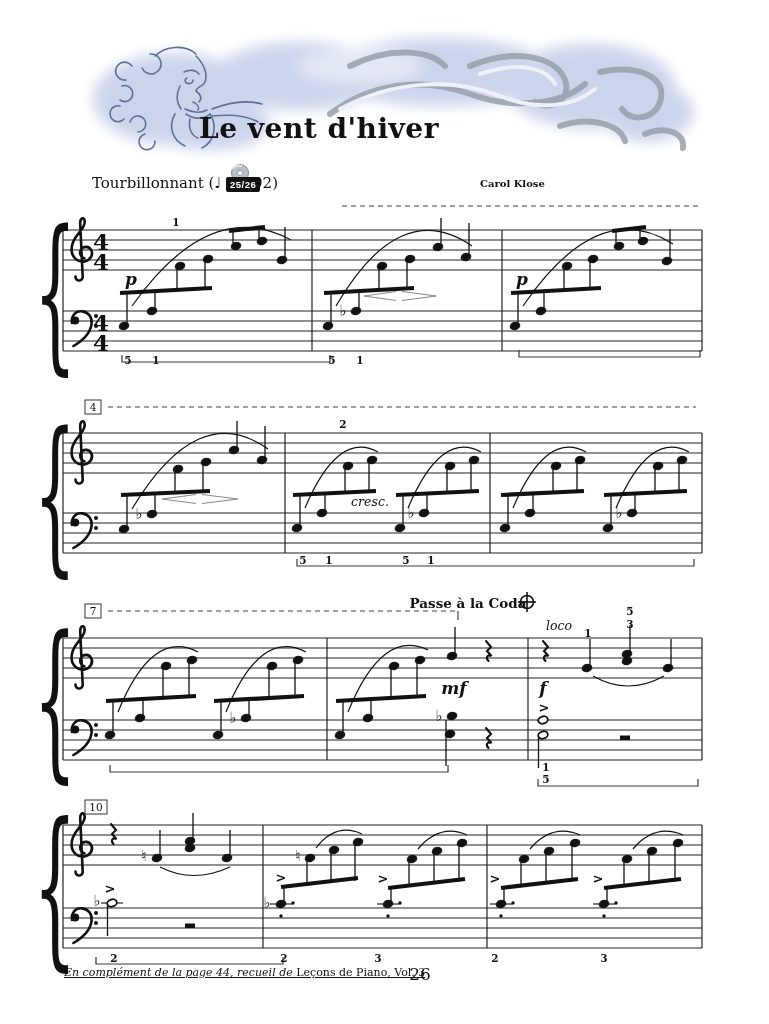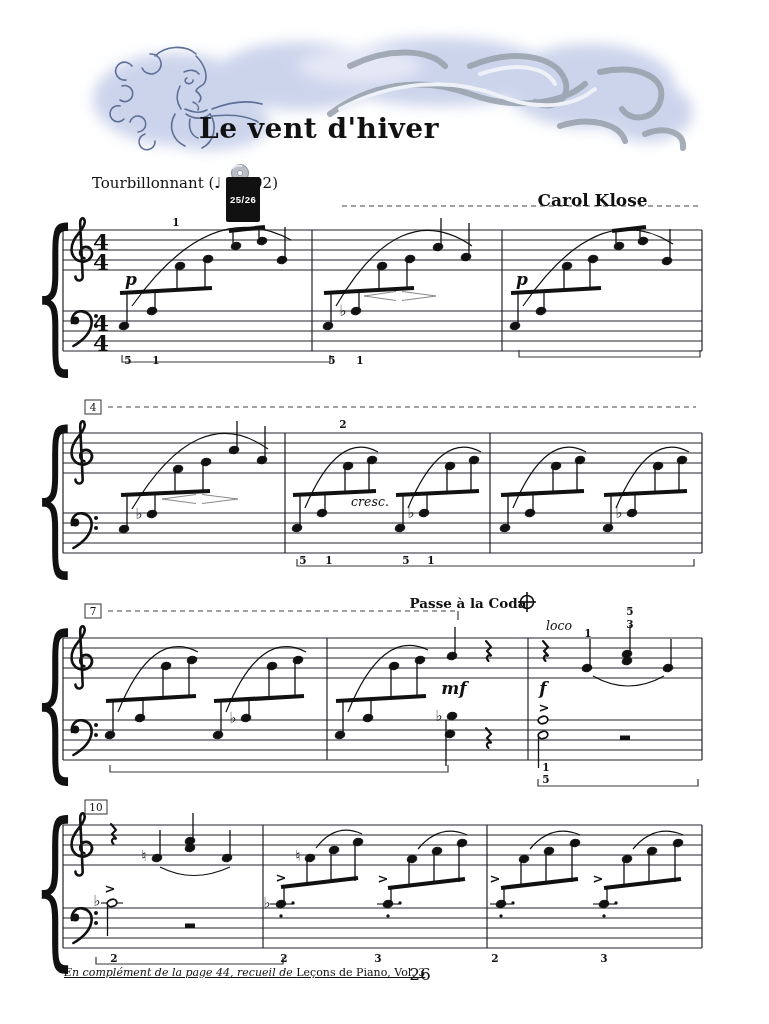--- a/index.html
+++ b/index.html
@@ -6,38 +6,38 @@
   .page{position:relative;width:769px;height:1024px;background:#ffffff;overflow:hidden;
         font-family:"DejaVu Serif","Liberation Serif",serif;color:#111;}
   .abs{position:absolute;}
   .art{position:absolute;left:0;top:14px;width:769px;height:150px;z-index:0;}
   #music{position:absolute;left:0;top:0;width:769px;height:1024px;z-index:1;}
   .txt{z-index:2;}
   .title{left:0;top:112px;width:638px;text-align:center;font-size:28px;font-weight:bold;letter-spacing:.5px;}
   .tempo{left:92px;top:174px;font-size:15px;}
   .tempo .noteglyph{font-family:"DejaVu Sans",sans-serif;font-size:15px;}
   .cd{left:222px;top:163px;width:70px;height:32px;}
-  .composer{left:480px;top:178px;width:225px;text-align:center;font-size:17px;font-weight:bold;margin-top:12px;}
+  .composer{left:480px;top:178px;width:225px;text-align:left;font-size:10px;font-weight:bold;}
   .instruction{left:110px;top:199px;font-size:12.5px;font-style:italic;}
   .footer-left{left:64px;top:966px;font-size:11px;text-decoration:underline;}
   .footer-left .it{font-style:italic;}
   .footer-page{left:390px;top:964px;width:60px;text-align:center;font-size:17px;}
   
   text{fill:#111;}
   .fing{font:bold 10.5px "DejaVu Serif",serif;}
   .dyn{font:italic bold 17px "DejaVu Serif",serif;}
   .it2{font:italic 12.5px "DejaVu Serif",serif;}
   .acc{font:15px "DejaVu Sans",sans-serif;}
   .accent{font:bold 13px "DejaVu Sans",sans-serif;}
   .boldlabel{font:bold 13.5px "DejaVu Serif",serif;}
   .tsig{font:bold 23px "DejaVu Serif",serif;}
   .boxlbl{font:10.5px "DejaVu Serif",serif;}
   .brace{font-family:"DejaVu Serif",serif;}
   .badge{position:absolute;left:4px;top:14px;background:var(--badge-bg,#111);color:var(--badge-fg,#fff);
-         font:bold 9.5px "Liberation Sans",sans-serif;padding:17px 4px;border-radius:2px;letter-spacing:.5px;}
+         font:bold 9.5px "Liberation Sans",sans-serif;padding:2px 4px;border-radius:2px;letter-spacing:.5px;}
 </style>
 </head>
 <body>
 
 <div class="page">
 
   <svg class="art" viewBox="0 0 769 150">
     <defs>
         <filter id="blur" x="-30%" y="-30%" width="160%" height="160%">
           <feGaussianBlur stdDeviation="7"></feGaussianBlur>

